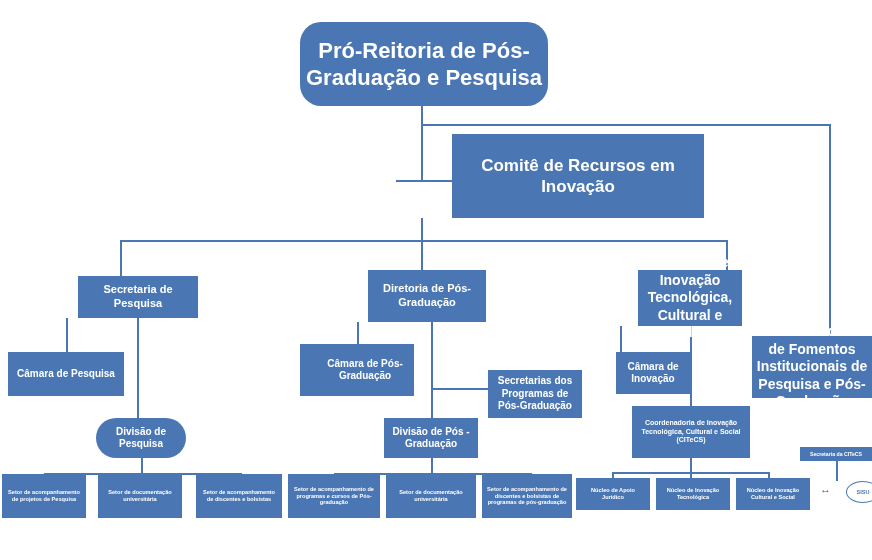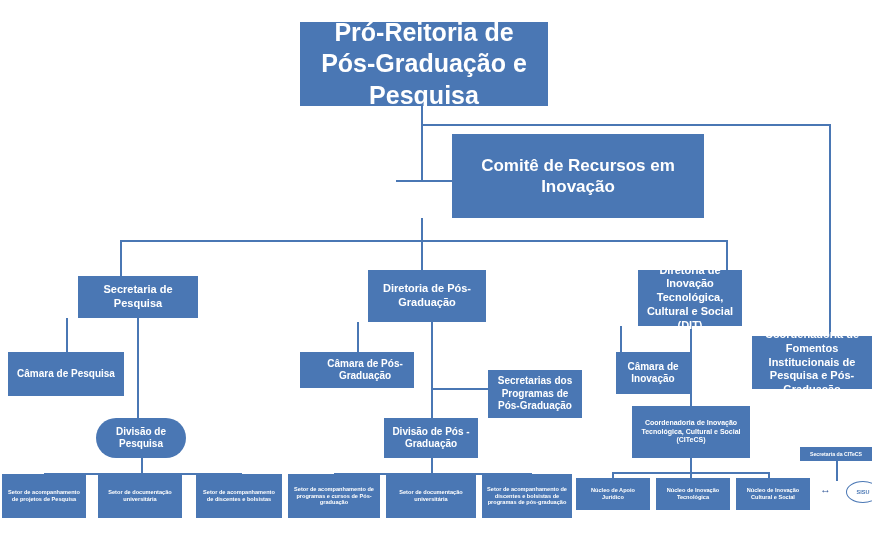--- a/index.html
+++ b/index.html
@@ -23,24 +23,24 @@
     color: #ffffff;
     display: flex;
     align-items: center;
     justify-content: center;
     text-align: center;
     box-sizing: border-box;
     line-height: 1.25;
     font-weight: bold;
     padding: 2px 4px;
   }
-  .lvl1 { font-size: 25px; }
+  .lvl1 { font-size: 22px; border-radius: 21px; }
   .lvl2 { font-size: 17px; }
   .lvl3 { font-size: 11px; }
-  .lvl4 { font-size: 11px; }
+  .lvl4 { font-size: 14px; }
   .lvl5 { font-size: 10px; }
   .lvl6 { font-size: 7px; font-weight: bold; }
   .lvl7 { font-size: 5.6px; font-weight: bold; }
   .tiny { font-size: 5.2px; font-weight: bold; }
   .conn {
     position: absolute;
     background: #4a77b4;
   }
   .h { height: 1.5px; }
   .v { width: 1.5px; }
@@ -126,29 +126,29 @@
   </div>
 
   <div class="node lvl3" style="left:368px; top:270px; width:118px; height:52px;">
     <span>Diretoria de Pós-Graduação</span>
   </div>
 
   <div class="node lvl4" style="left:638px; top:270px; width:104px; height:56px;">
     <span>Diretoria de Inovação Tecnológica, Cultural e Social (DIT)</span>
   </div>
 
-  <div class="node lvl4" style="left:752px; top:336px; width:120px; height:53px;">
+  <div class="node lvl4" style="left:752px; top:336px; width:120px; height:62px;">
     <span>Coordenadoria de Fomentos Institucionais de Pesquisa e Pós-Graduação</span>
   </div>
 
   <div class="node lvl5" style="left:8px; top:352px; width:116px; height:44px;">
     <span>Câmara de Pesquisa</span>
   </div>
 
-  <div class="node lvl5" style="left:300px; top:352px; width:114px; height:36px;padding-left:20px;">
+  <div class="node lvl5" style="left:300px; top:344px; width:114px; height:52px;padding-left:20px;">
     <span>Câmara de Pós-Graduação</span>
   </div>
 
   <div class="node lvl5" style="left:488px; top:370px; width:94px; height:48px;">
     <span>Secretarias dos Programas de Pós-Graduação</span>
   </div>
 
   <div class="node lvl5" style="left:616px; top:352px; width:74px; height:42px;">
     <span>Câmara de Inovação</span>
   </div>

